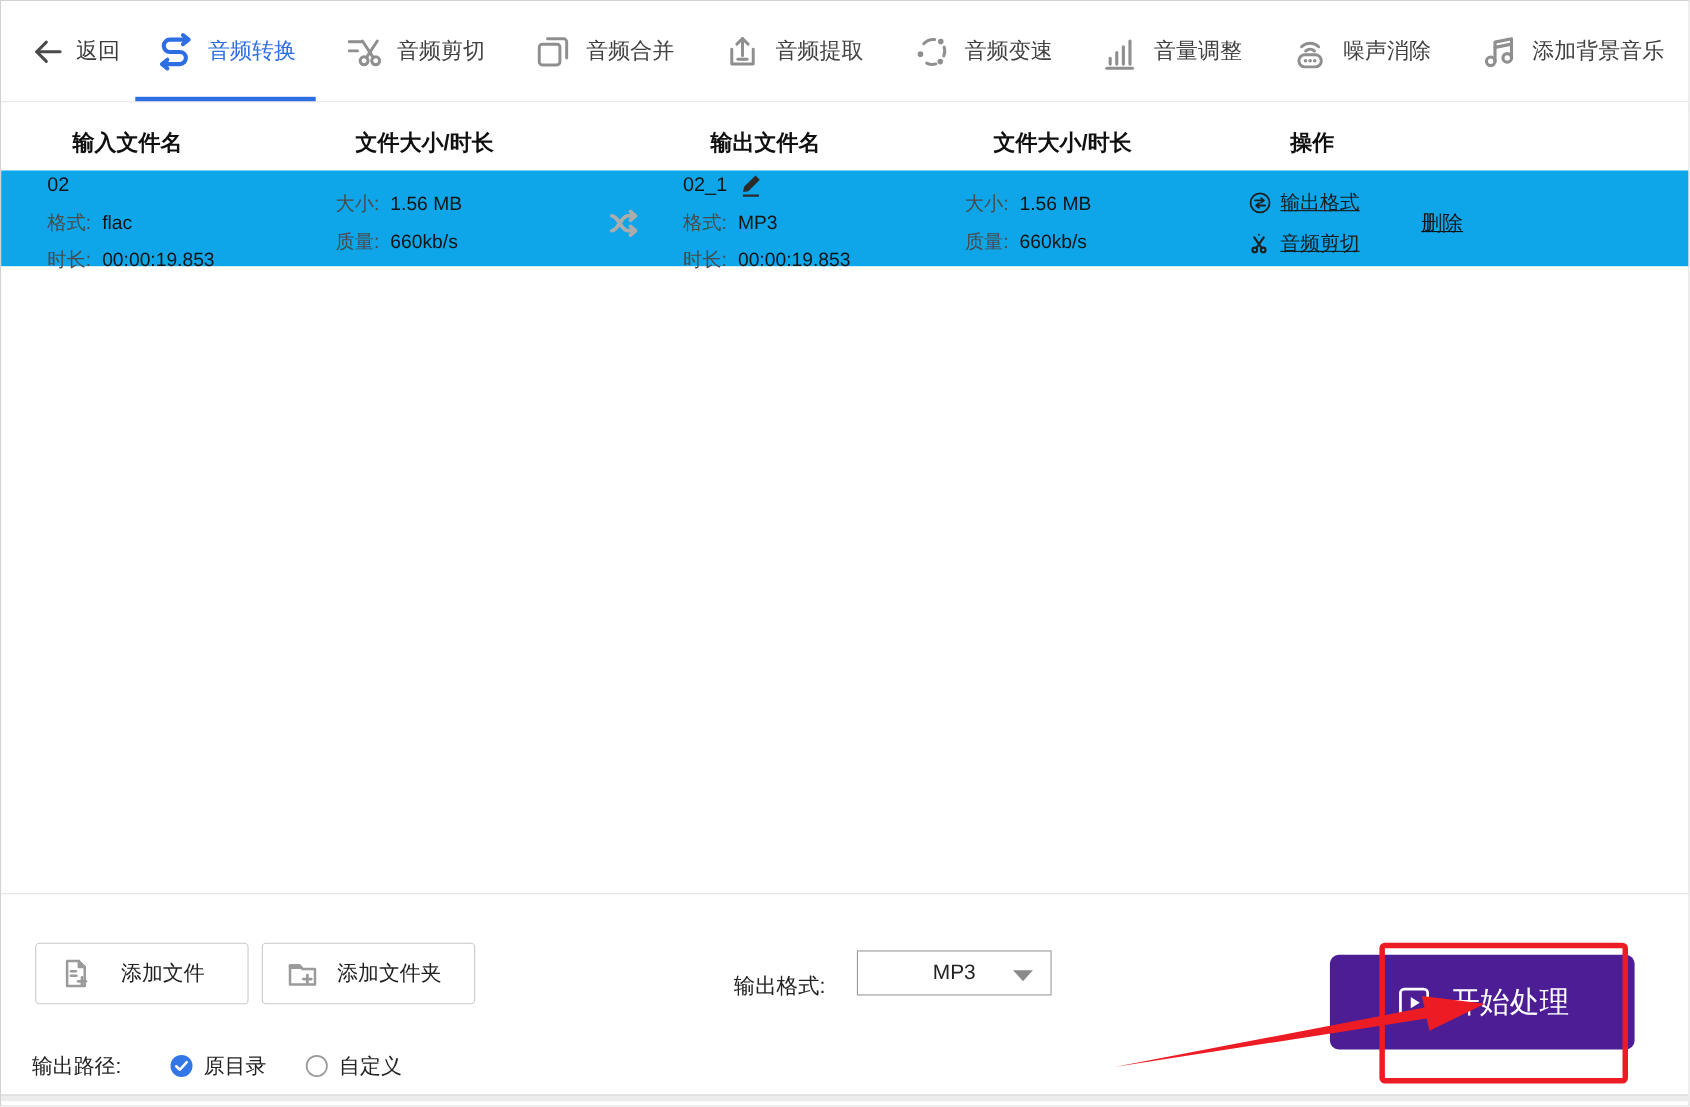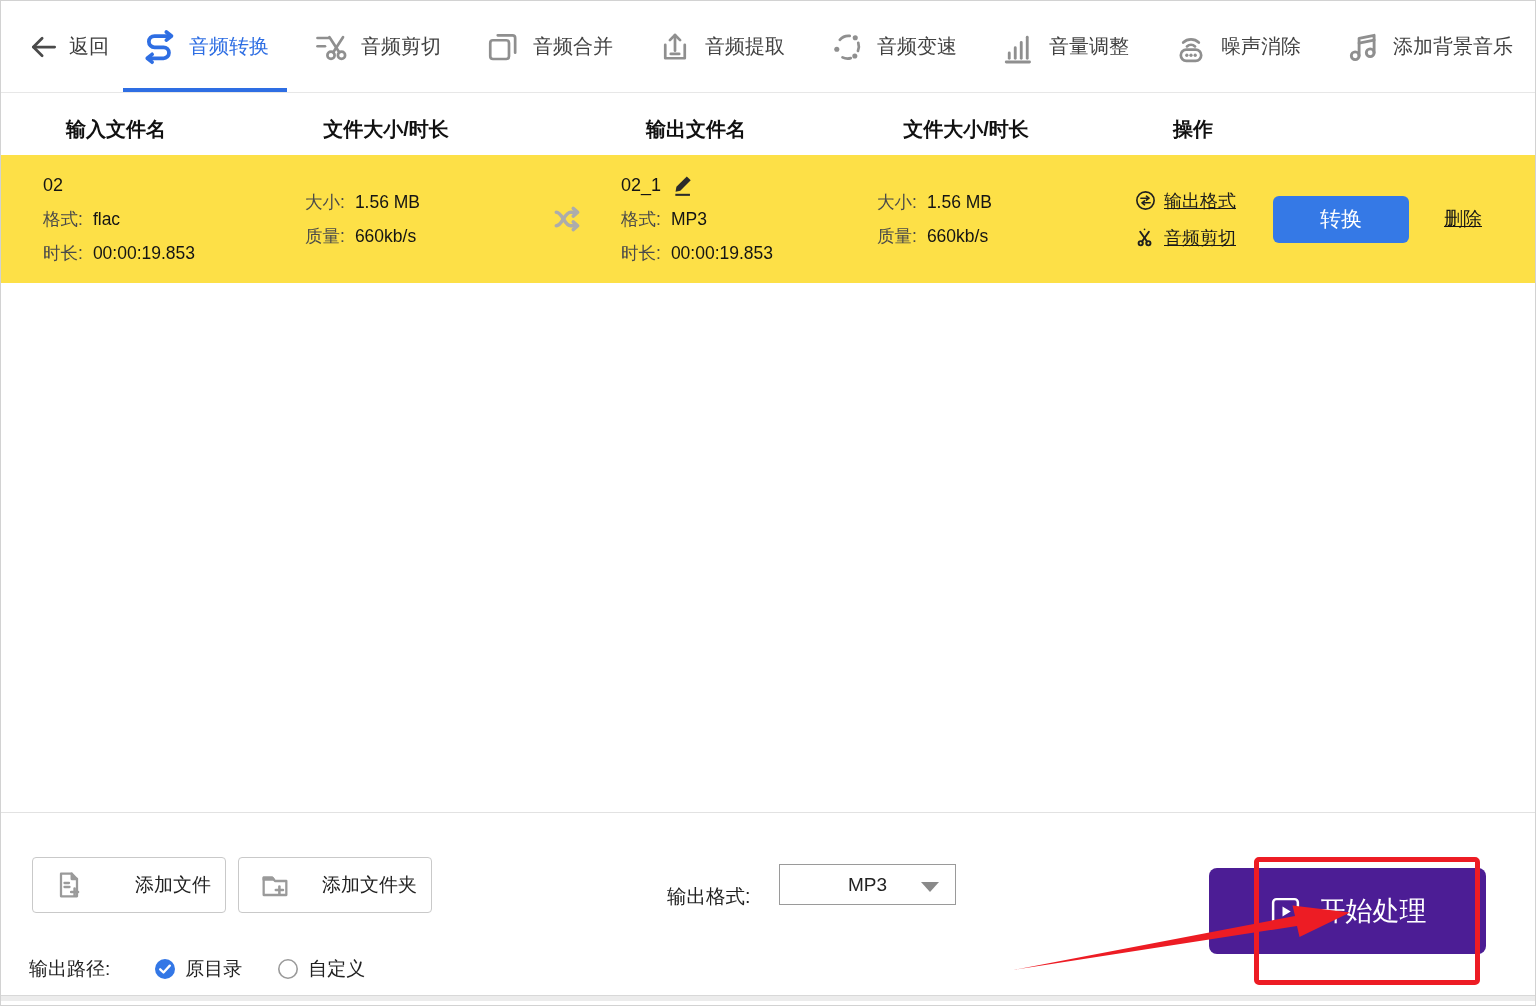--- a/index.html
+++ b/index.html
@@ -13,38 +13,38 @@
   .tabs { display:flex; height:100%; }
   .tab { position:relative; display:flex; align-items:center; gap:12px; padding:0 22px; height:100%; font-size:20px; color:#424242; cursor:pointer; white-space:nowrap; }
   .tab .ticon { color:#8f8f8f; display:flex; }
   .tab.active { color:#2e6ee3; }
   .tab.active .ticon { color:#2e6ee3; }
   .tab.active::after { content:""; position:absolute; left:4px; right:4px; bottom:0; height:4px; background:#2e6ee3; }
 
   
   .thead { position:absolute; top:102px; left:0; right:0; height:52px; display:grid; grid-template-columns:230px 310px 310px 230px 224px auto; align-items:center; background:#fff; }
   .thead div { text-align:center; font-size:20px; font-weight:700; color:#101010; }
-  .trow { position:absolute; top:154px; left:0; right:0; height:128px; background:#fde047; display:grid; grid-template-columns:262px 230px 68px 252px 248px 162px 152px auto; align-items:center; padding-left:42px; }
+  .trow { position:absolute; top:154px; left:0; right:0; height:87px; background:#0ea5e9; display:grid; grid-template-columns:262px 230px 68px 252px 248px 162px 152px auto; align-items:center; padding-left:42px; }
   .cellblock { display:flex; flex-direction:column; justify-content:center; gap:7px; font-size:17.5px; }
   .kv { display:flex; gap:10px; line-height:27px; }
   .kv .k { color:#4a4a4a; }
   .kv .v { color:#141414; }
   .fname { font-size:18px; color:#141414; line-height:27px; display:flex; align-items:flex-end; gap:10px; }
   .pad18 { padding-left:18px; } .pad22 { padding-left:22px; } .pad31 { padding-left:31px; } .pad12 { padding-left:12px; }
   .shufflewrap { display:flex; justify-content:center; }
   .oplink { display:flex; align-items:center; gap:7px; cursor:pointer; }
   .oplink span { font-size:18px; color:#1a1a1a; text-decoration:underline; }
   .ops { gap:13px; }
   .btn-convert { width:136px; height:47px; background:#3579e6; color:#fff; border:none; border-radius:6px; font-size:21px; font-family:inherit; cursor:pointer; justify-self:center; }
   .del { font-size:19px; color:#141414; text-decoration:underline; cursor:pointer;margin-left:15px; }
 
   
   .bottom { position:absolute; top:811px; left:0; right:0; height:189px; border-top:1px solid #e2e2e2; background:#fff; }
   .gbtn { position:absolute; top:44px; height:56px; background:#fff; border:1px solid #c9c9c9; border-radius:4px; display:flex; align-items:center; padding-left:20px; cursor:pointer; font-family:inherit; font-size:19px; color:#222; }
-  .gbtn .glabel { flex:1; text-align:right; padding-right:14px; }
+  .gbtn .glabel { flex:1; text-align:center; padding-right:14px; }
   .gbtn .gicon { color:#9a9a9a; display:flex; }
   .b1 { left:31px; width:194px; } .b2 { left:237px; width:194px; } .b3 { left:443px; width:193px; }
   .fmt-label { position:absolute; left:666px; top:70px; font-size:19.5px; color:#222; }
   .fmt-select { position:absolute; left:778px; top:51px; width:177px; height:41px; border:1.5px solid #9a9a9a; background:#fff; display:flex; align-items:center; justify-content:center; font-size:19px; color:#222; cursor:pointer; }
   .fmt-select .caret { position:absolute; right:16px; top:17px; width:0; height:0; border-left:9px solid transparent; border-right:9px solid transparent; border-top:10px solid #8a8a8a; }
   .btn-start { position:absolute; left:1208px; top:55px; width:277px; height:86px; background:#4c1d95; border:none; border-radius:8px; display:flex; align-items:center; justify-content:center; gap:17px; color:#fff; font-size:27px; font-family:inherit; cursor:pointer; }
   .redbox { position:absolute; left:1253px; top:44px; width:226px; height:128px; border:5px solid #ed1c24; border-radius:5px; pointer-events:none; }
   .annot-arrow { position:absolute; left:0; top:0; width:1536px; height:189px; pointer-events:none; }
   .pathrow { position:absolute; left:28px; top:143px; display:flex; align-items:center; font-size:19px; color:#222; }
   .pathrow .plabel { margin-right:44px; }
@@ -260,21 +260,20 @@
               <circle cx="15" cy="18" r="2.2"></circle>
               <path d="M8.4 16.2 L15.5 6"></path>
               <path d="M13.6 16.2 L6.5 6"></path>
               <circle cx="11" cy="3.5" r="0.9" fill="#1f1f1f" stroke="none"></circle>
             </svg>
         </span>
         <span>音频剪切</span>
       </div>
     </div>
 
-    <button class="btn-convert">转换</button>
 
     <div class="pad12"><span class="del">删除</span></div>
   </div>
 
   <div class="bottom">
 
     <button class="gbtn b1">
       <span class="gicon">
         <svg width="32" height="32" viewBox="0 0 24 24" fill="none" stroke="#9a9a9a" stroke-width="1.7" stroke-linecap="round" stroke-linejoin="round">
             <path d="M6 3.5 H14 L18 7.5 V20.5 H6 Z"></path>

